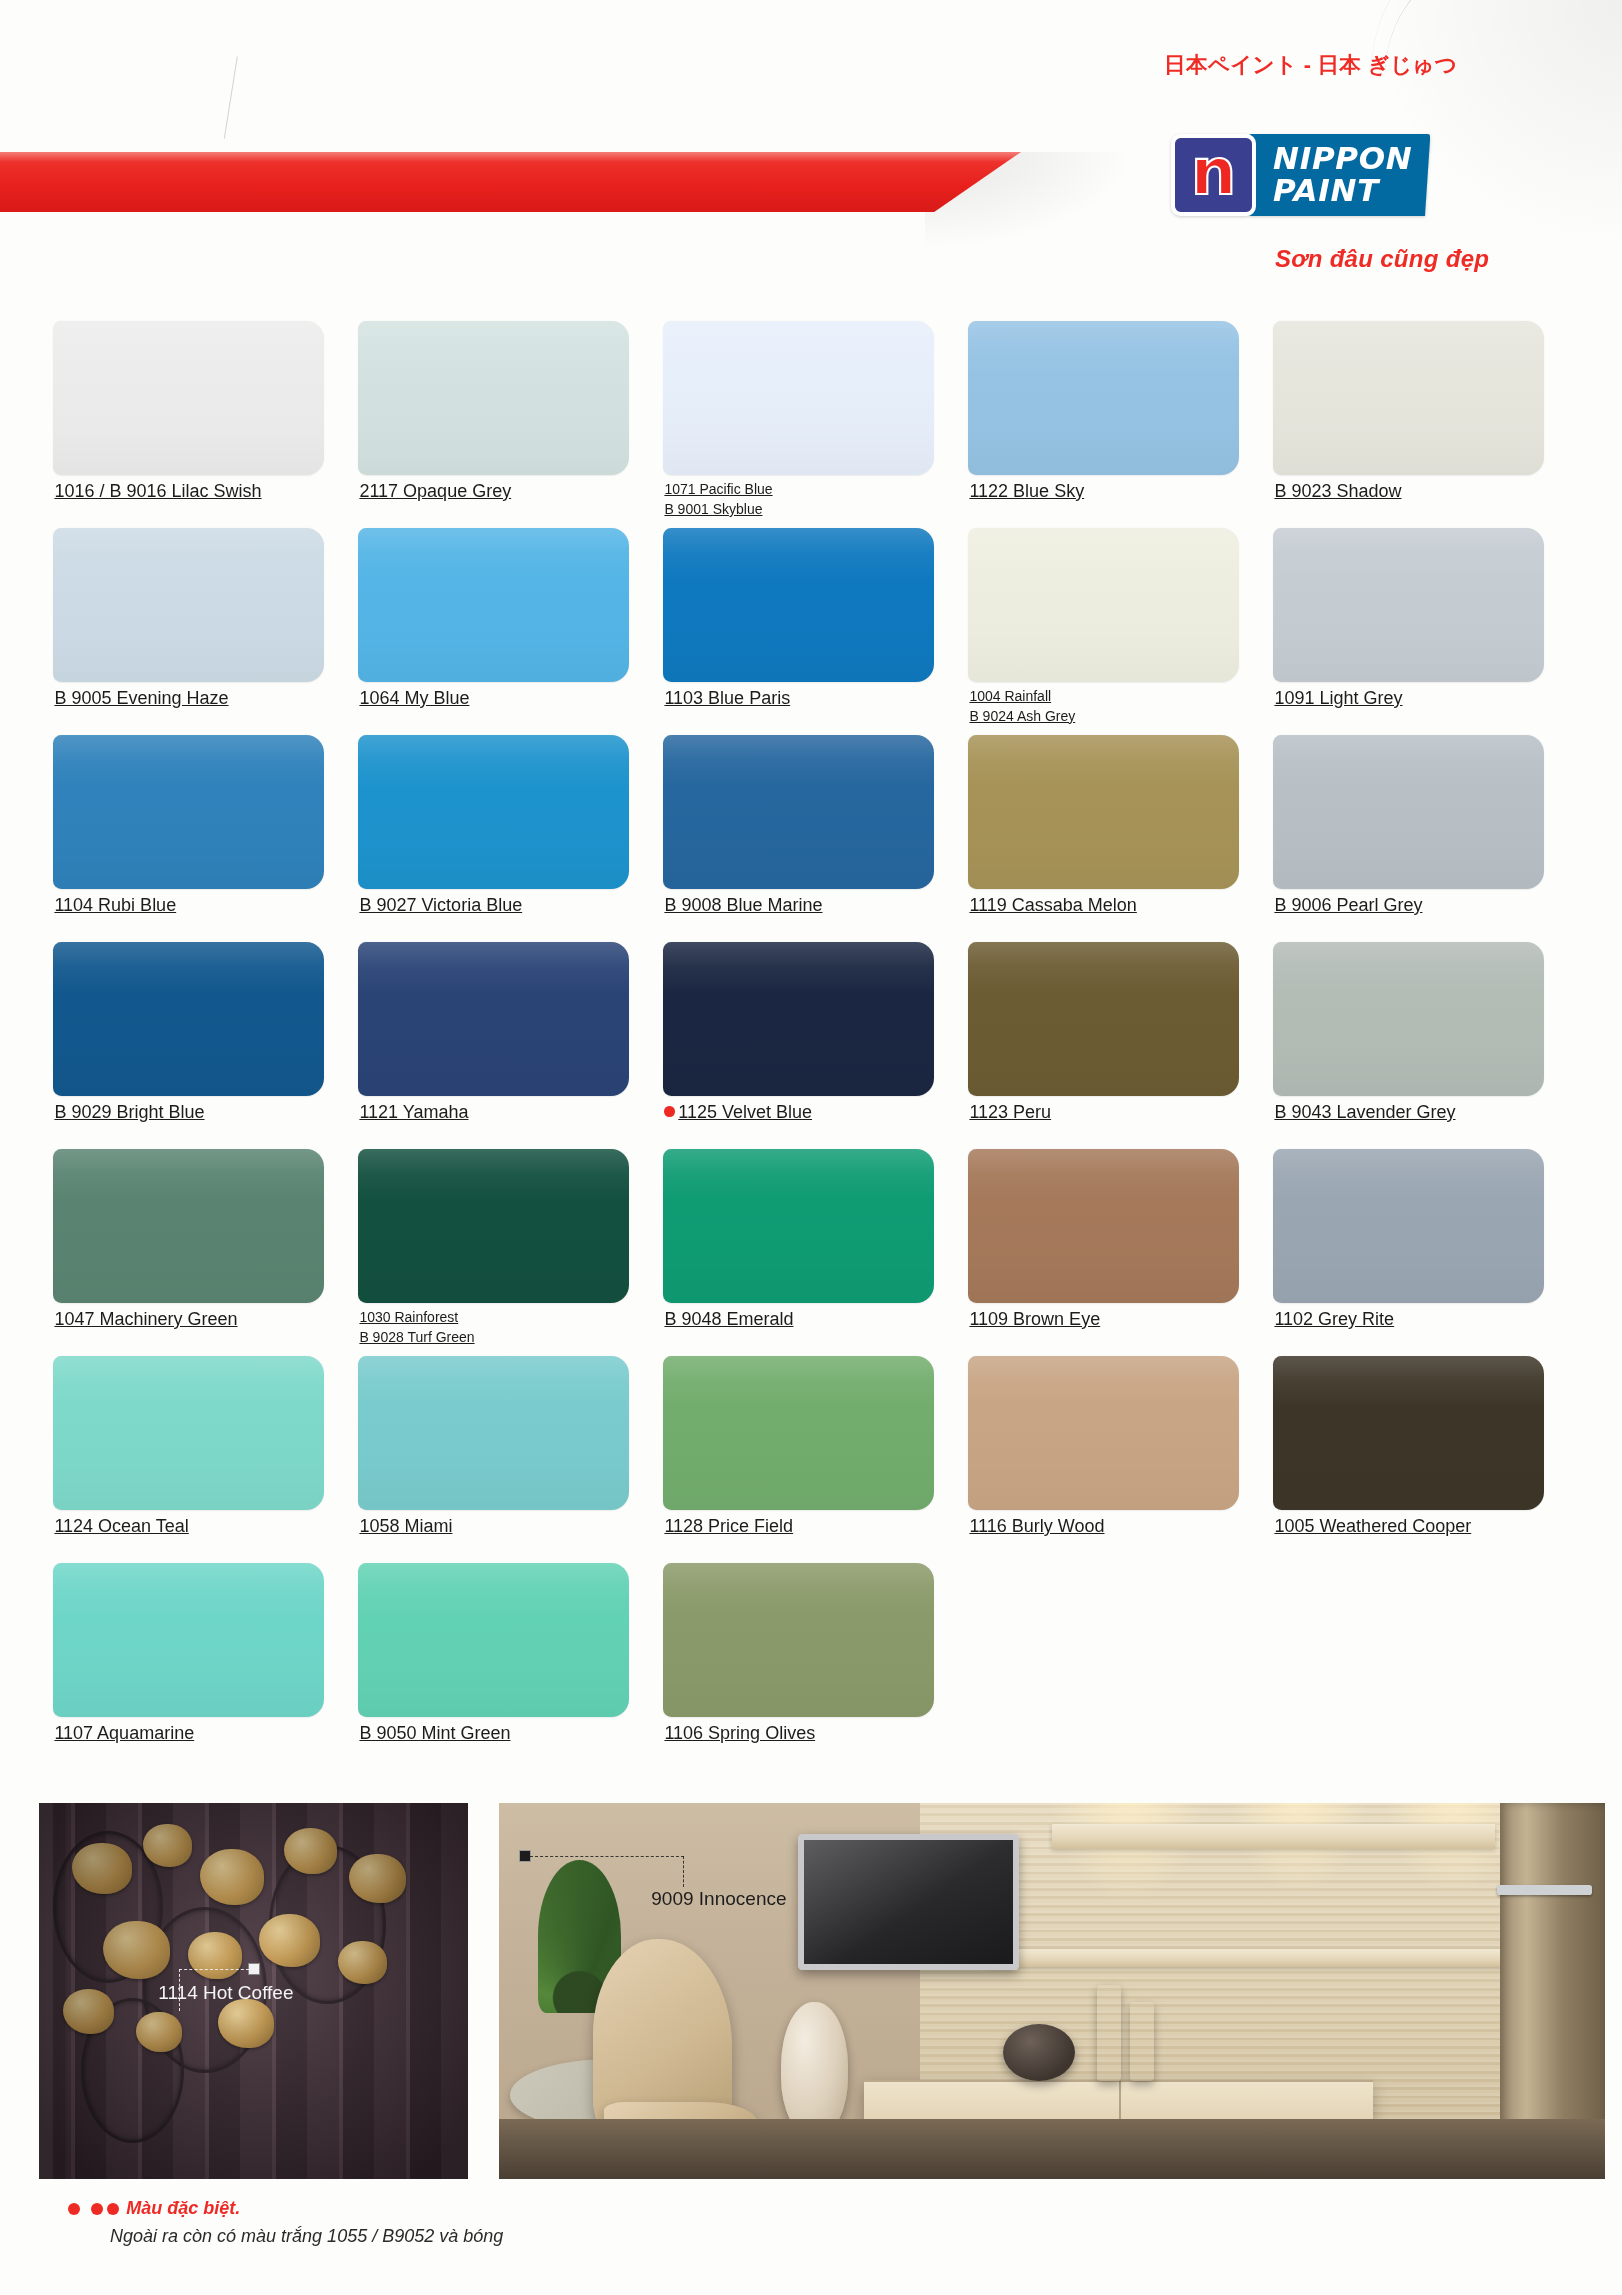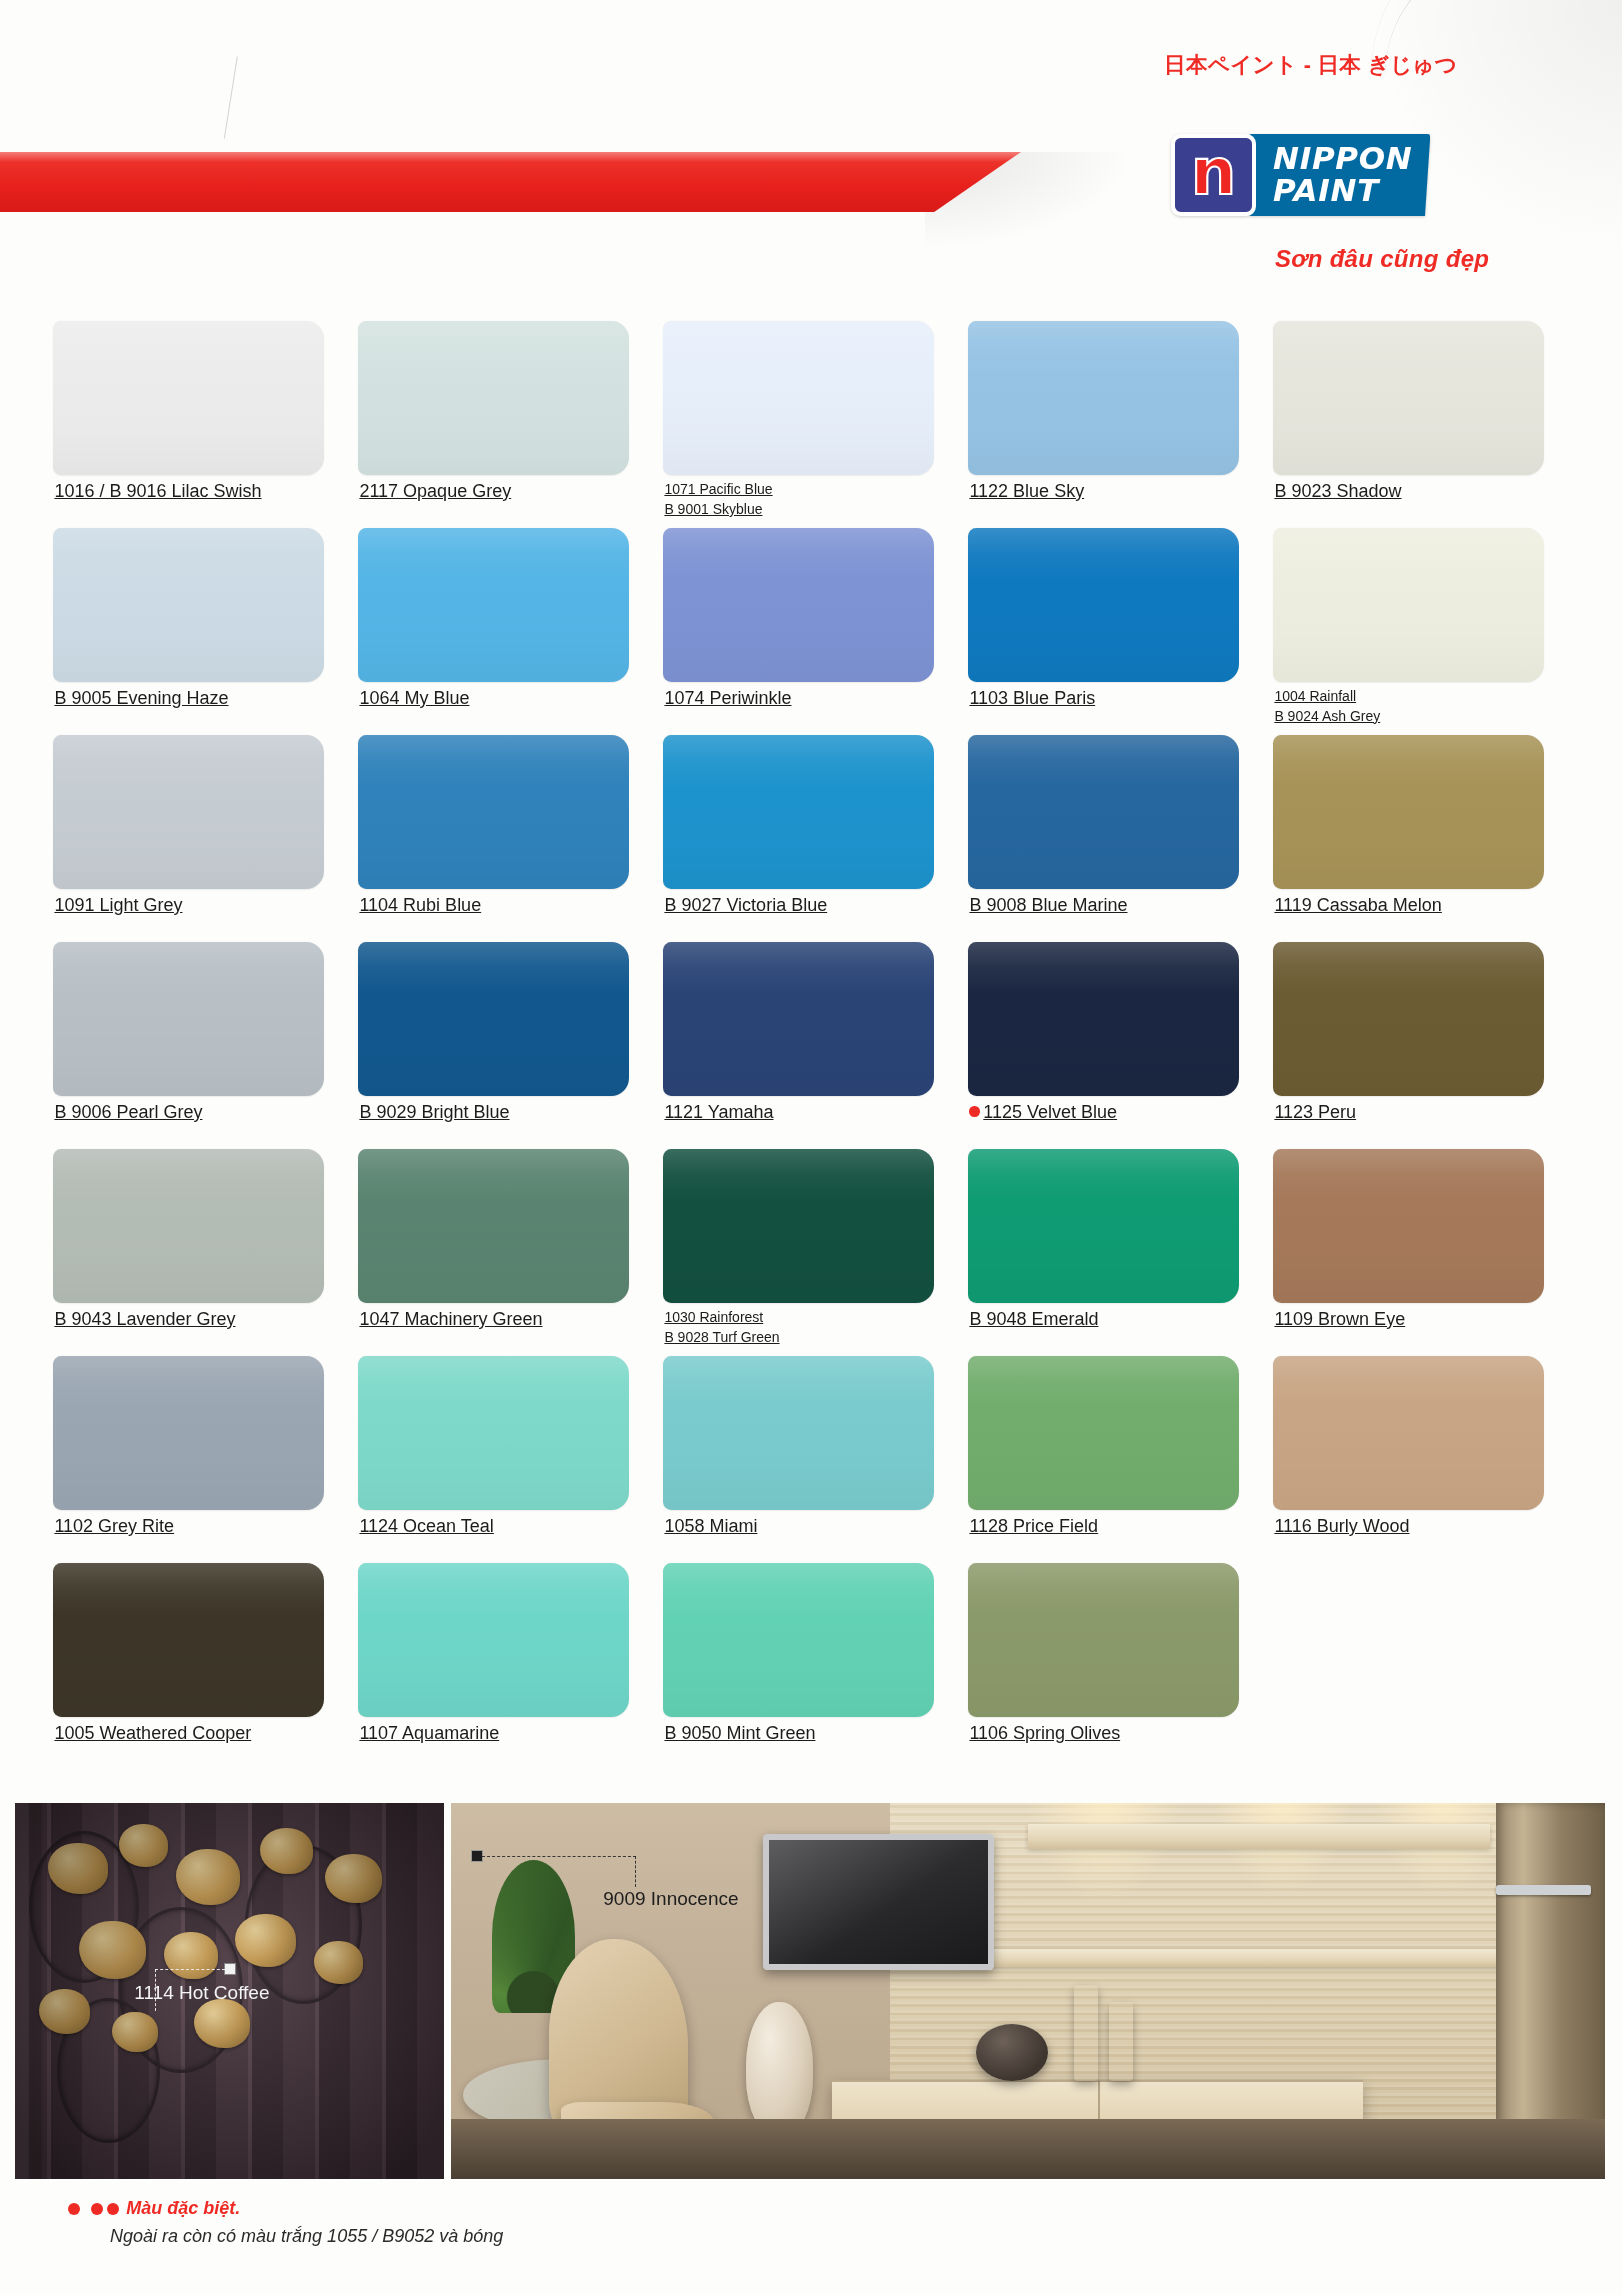--- a/index.html
+++ b/index.html
@@ -126,21 +126,21 @@
     display:inline-block;width:10.4px;height:10.4px;border-radius:50%;
     background:#ee2a25;margin-right:3.5px;vertical-align:1.4px;
   }
 
   
   .photos{
     position:absolute;left:15.3px;top:1803px;
     width:1590px;height:376px;
     display:flex;gap:7px;
   }
-  .photo{position:relative;overflow:hidden;}
+  .photo{position:relative;overflow:hidden;margin-left:24px;}
   .photo-left{width:409px;padding-left:20px;}
   .photo-right{flex:1;}
 
   
   .ph-gate{
     position:absolute;inset:0;
     background:
       linear-gradient(90deg,
         rgba(255,255,255,.05) 0 3%,
         rgba(0,0,0,.18) 3.5% 6%,
@@ -340,24 +340,20 @@
       <div class="chip" style="background: rgb(230, 230, 221);"></div>
       <div class="lbl"><span>B 9023 Shadow</span></div>
     </div>
     <div class="cell">
       <div class="chip" style="background: rgb(204, 219, 229);"></div>
       <div class="lbl"><span>B 9005 Evening Haze</span></div>
     </div>
     <div class="cell">
       <div class="chip" style="background: rgb(84, 181, 230);"></div>
       <div class="lbl"><span>1064 My Blue</span></div>
-    </div>
-    <div class="cell">
-      <div class="chip" style="background: rgb(126, 147, 212);"></div>
-      <div class="lbl"><span>1074 Periwinkle</span></div>
     </div>
     <div class="cell">
       <div class="chip" style="background: rgb(15, 121, 191);"></div>
       <div class="lbl"><span>1103 Blue Paris</span></div>
     </div>
     <div class="cell">
       <div class="chip" style="background: rgb(238, 238, 224);"></div>
       <div class="lbl small">
         <div>1004  Rainfall</div>
         <div>B 9024  Ash Grey</div>

